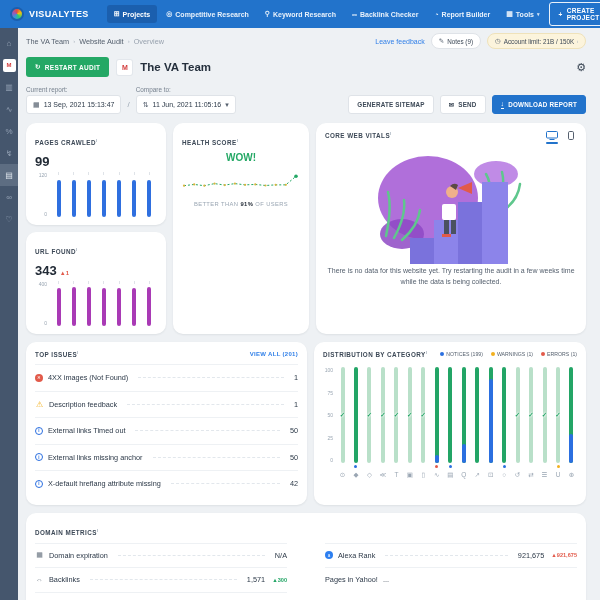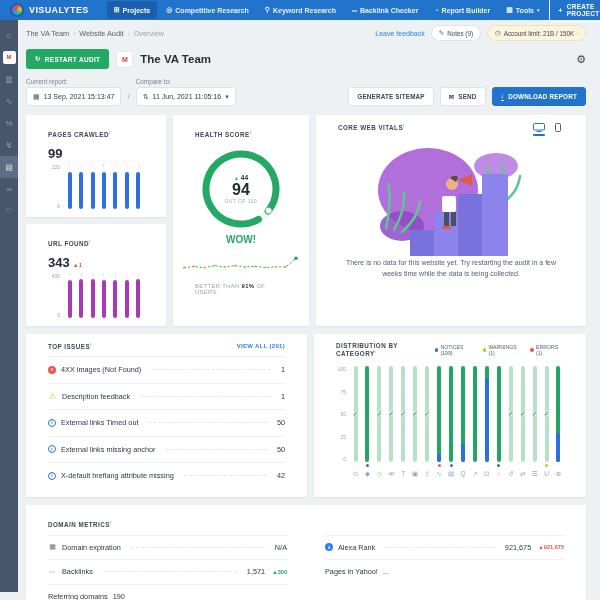--- a/index.html
+++ b/index.html
@@ -1,20 +1,20 @@
 <!DOCTYPE html>
 <html><head>
 <meta charset="utf-8">
 <style>
   *{box-sizing:border-box;margin:0;padding:0}
   html,body{width:600px;height:600px;overflow:hidden}
   body{font-family:"Liberation Sans",sans-serif;background:#eef1f4;color:#2c3948}
   i,em{font-style:normal}
   
-  .topnav{height:20px;background:#2273cb;display:flex;align-items:center;color:#fff;padding:0 10px;gap:2px}
+  .topnav{height:28px;background:#2273cb;display:flex;align-items:center;color:#fff;padding:0 10px;gap:2px}
   .brand{display:flex;align-items:center;gap:5px;font-weight:bold;font-size:9px;letter-spacing:.4px;margin-right:16px}
   .logo{width:14px;height:14px;border-radius:50%;background:conic-gradient(#e74c3c,#f1c40f,#2ecc71,#3498db,#9b59b6,#e74c3c);border:2px solid #1b5fae}
   .nav-item{display:flex;align-items:center;gap:3px;font-size:7px;font-weight:bold;padding:5px 7px;border-radius:3px;color:#e8f1fb;cursor:pointer;white-space:nowrap}
   .nav-item.active{background:#1b5fae;color:#fff}
   .nav-ic{font-size:7px;opacity:.95}
   .caret{font-size:5px;opacity:.9}
   .nav-right{margin-left:auto;display:flex;align-items:center;gap:9px}
   .create-btn{border:1px solid rgba(255,255,255,.9);border-radius:3px;font-size:6.5px;font-weight:bold;padding:4px 9px;display:flex;gap:4px;align-items:center;letter-spacing:.3px}
   
   .app{display:flex;height:572px}
@@ -45,21 +45,21 @@
   .field{display:flex;flex-direction:column;gap:2px}
   .field-label{font-size:6.4px;color:#77828f}
   .inputbox{background:#fff;border:1px solid #dfe3e8;border-radius:3px;height:19px;display:flex;align-items:center;gap:4px;padding:0 6px;font-size:7px;color:#2c3948;cursor:pointer}
   .inputbox .ic{font-size:7px;color:#55606e}
   .slash{color:#9aa6b3;font-size:8px;padding-bottom:5px}
   .rr-right{margin-left:auto;display:flex;gap:6px;align-items:flex-end}
   .btn-white{background:#fff;border:1px solid #dfe3e8;border-radius:3px;height:19px;display:flex;align-items:center;gap:4px;padding:0 8px;font-size:6.3px;font-weight:bold;color:#3c4856;letter-spacing:.2px;cursor:pointer}
   .btn-blue{background:#2273cb;border-color:#2273cb;color:#fff}
   .dl-ic{display:inline-block;border-bottom:1px solid currentColor;line-height:1;padding-bottom:.5px;font-size:7px}
   
-  .card{background:#fff;border-radius:1px;box-shadow:0 1px 2px rgba(27,35,54,.08);padding:8px 22px;position:relative}
+  .card{background:#fff;border-radius:10px;box-shadow:0 1px 2px rgba(27,35,54,.08);padding:8px 9px;position:relative}
   .card-title{font-size:6.3px;font-weight:bold;letter-spacing:.45px;color:#3c4856;text-transform:uppercase}
   .row1{display:grid;grid-template-columns:140px 136px 1fr;gap:7px;margin-bottom:8px}
   .row2{display:grid;grid-template-columns:281px 1fr;gap:7px;margin-bottom:8px;align-items:stretch}
   .col-stack{display:flex;flex-direction:column;gap:7px}
   .col-stack .card{flex:1}
   
   .big-num{font-size:13px;font-weight:bold;color:#222b36;margin:5px 0 3px;display:flex;align-items:baseline;gap:3px}
   .mini-chart{display:flex;gap:3px;height:45px}
   .mini-y{display:flex;flex-direction:column;justify-content:space-between;font-size:5px;color:#9aa6b3;text-align:right;width:13px;padding:0 1px 0 0}
   .mini-bars{flex:1;display:flex;justify-content:space-around;align-items:stretch}
@@ -333,32 +333,20 @@
                   <i class="bar" style="height: 85.75%; background: rgb(169, 58, 181);"></i>
                 </div>
               </div>
           </div>
         </div>
       </div>
 
       <div class="card">
         <span class="card-title"><span>HEALTH SCORE</span><sup class="tiny">i</sup></span>
         <div class="health-body">
-          <div class="gauge-wrap">
-            <svg width="84" height="84" viewBox="0 0 84 84">
-              <circle cx="42" cy="42" r="35" fill="none" stroke="#eef6f1" stroke-width="7"></circle>
-              <circle id="gauge-arc" cx="42" cy="42" r="35" fill="none" stroke="#24a865" stroke-width="7" stroke-linecap="round" transform="rotate(60 42 42)" stroke-dasharray="206.71679660620836 219.9114857512855"></circle>
-              <circle cx="69.6" cy="63.6" r="2.8" fill="#fff" stroke="#d3dae1" stroke-width="0.6"></circle>
-            </svg>
-            <div class="gauge-center">
-              <span class="g-delta"><span class="tri">▲</span> <span>44</span></span>
-              <span class="g-score">94</span>
-              <span class="g-outof">OUT OF 100</span>
-            </div>
-          </div>
           <span class="wow">WOW!</span>
           <svg id="spark" width="120" height="26" viewBox="0 0 120 26">
               <polyline points="3,17.7 13.181818181818182,16.44 23.363636363636363,17.7 33.54545454545455,15.6 43.72727272727273,17.07 53.90909090909091,15.6 64.0909090909091,16.86 74.27272727272727,16.44 84.45454545454545,17.490000000000002 94.63636363636364,16.86 104.81818181818181,16.86 115,8.25" fill="none" stroke="#24a865" stroke-width="1" stroke-dasharray="2,2"></polyline>
               <circle cx="3" cy="17.7" r="1.1" fill="#d9b43c"></circle>
               <circle cx="13.181818181818182" cy="16.44" r="1.1" fill="#d9b43c"></circle>
               <circle cx="23.363636363636363" cy="17.7" r="1.1" fill="#d9b43c"></circle>
               <circle cx="33.54545454545455" cy="15.6" r="1.1" fill="#d9b43c"></circle>
               <circle cx="43.72727272727273" cy="17.07" r="1.1" fill="#d9b43c"></circle>
               <circle cx="53.90909090909091" cy="15.6" r="1.1" fill="#d9b43c"></circle>
               <circle cx="64.0909090909091" cy="16.86" r="1.1" fill="#d9b43c"></circle>

